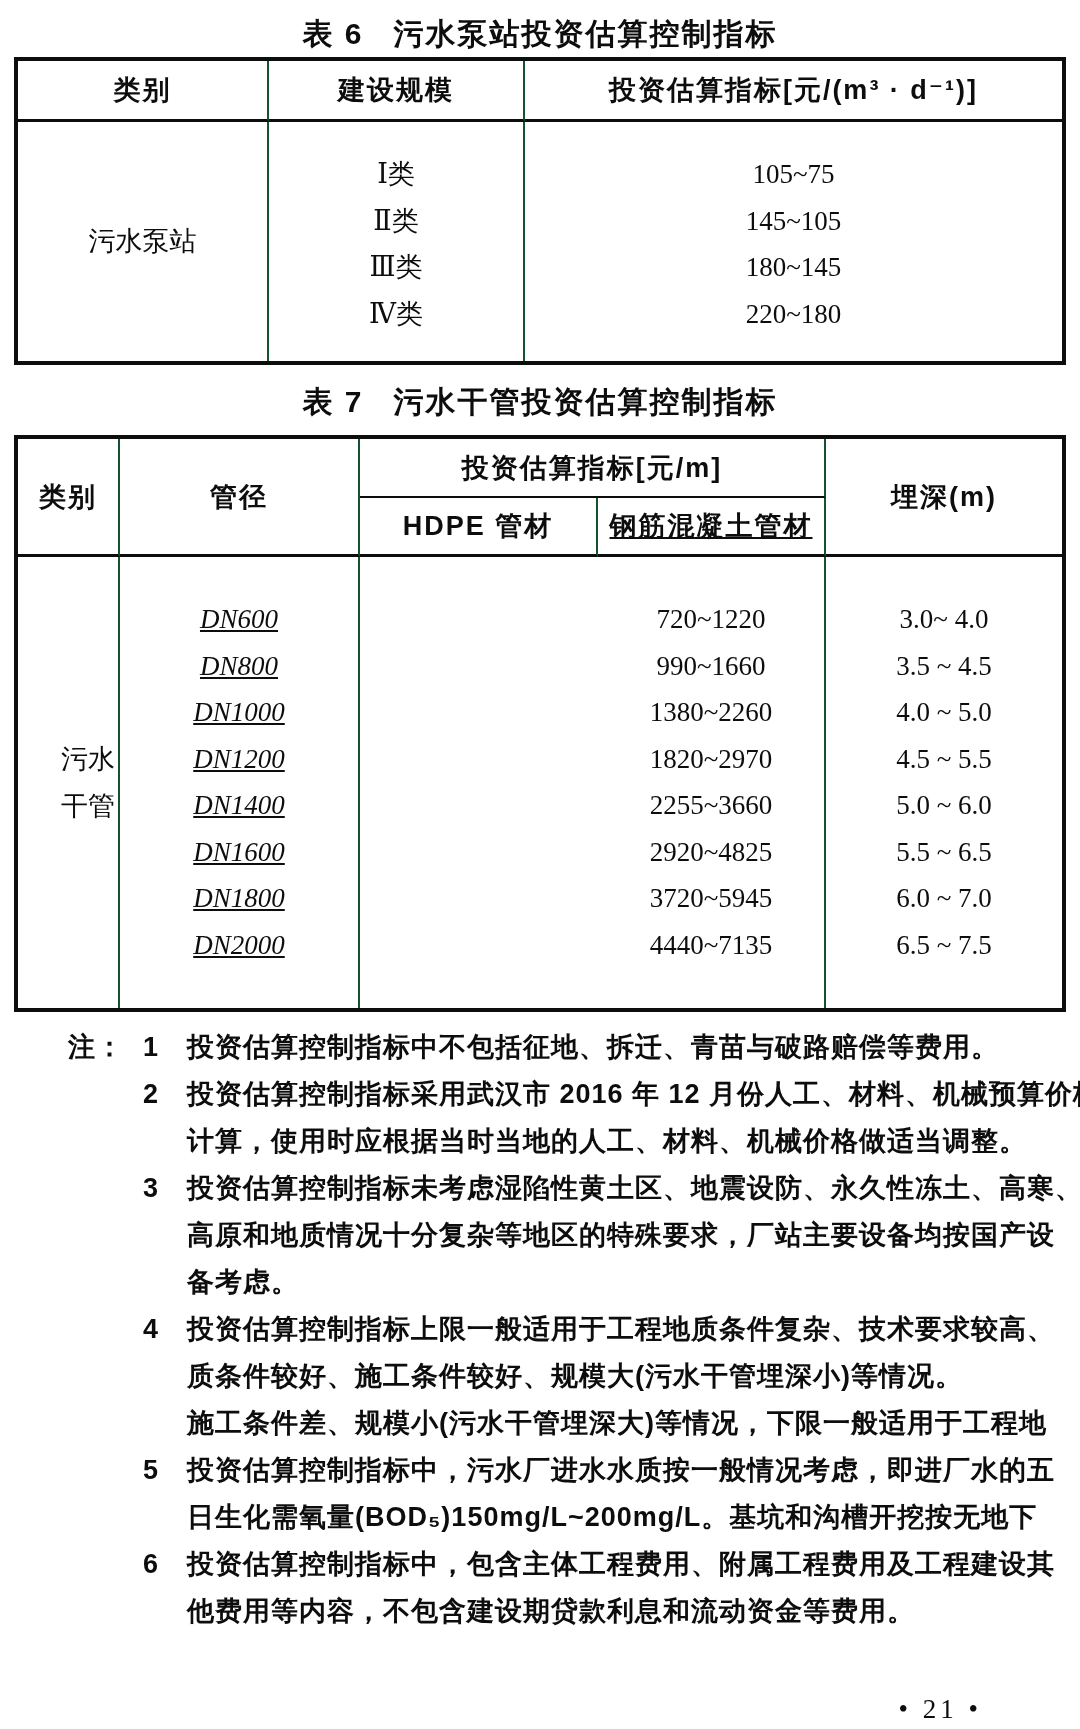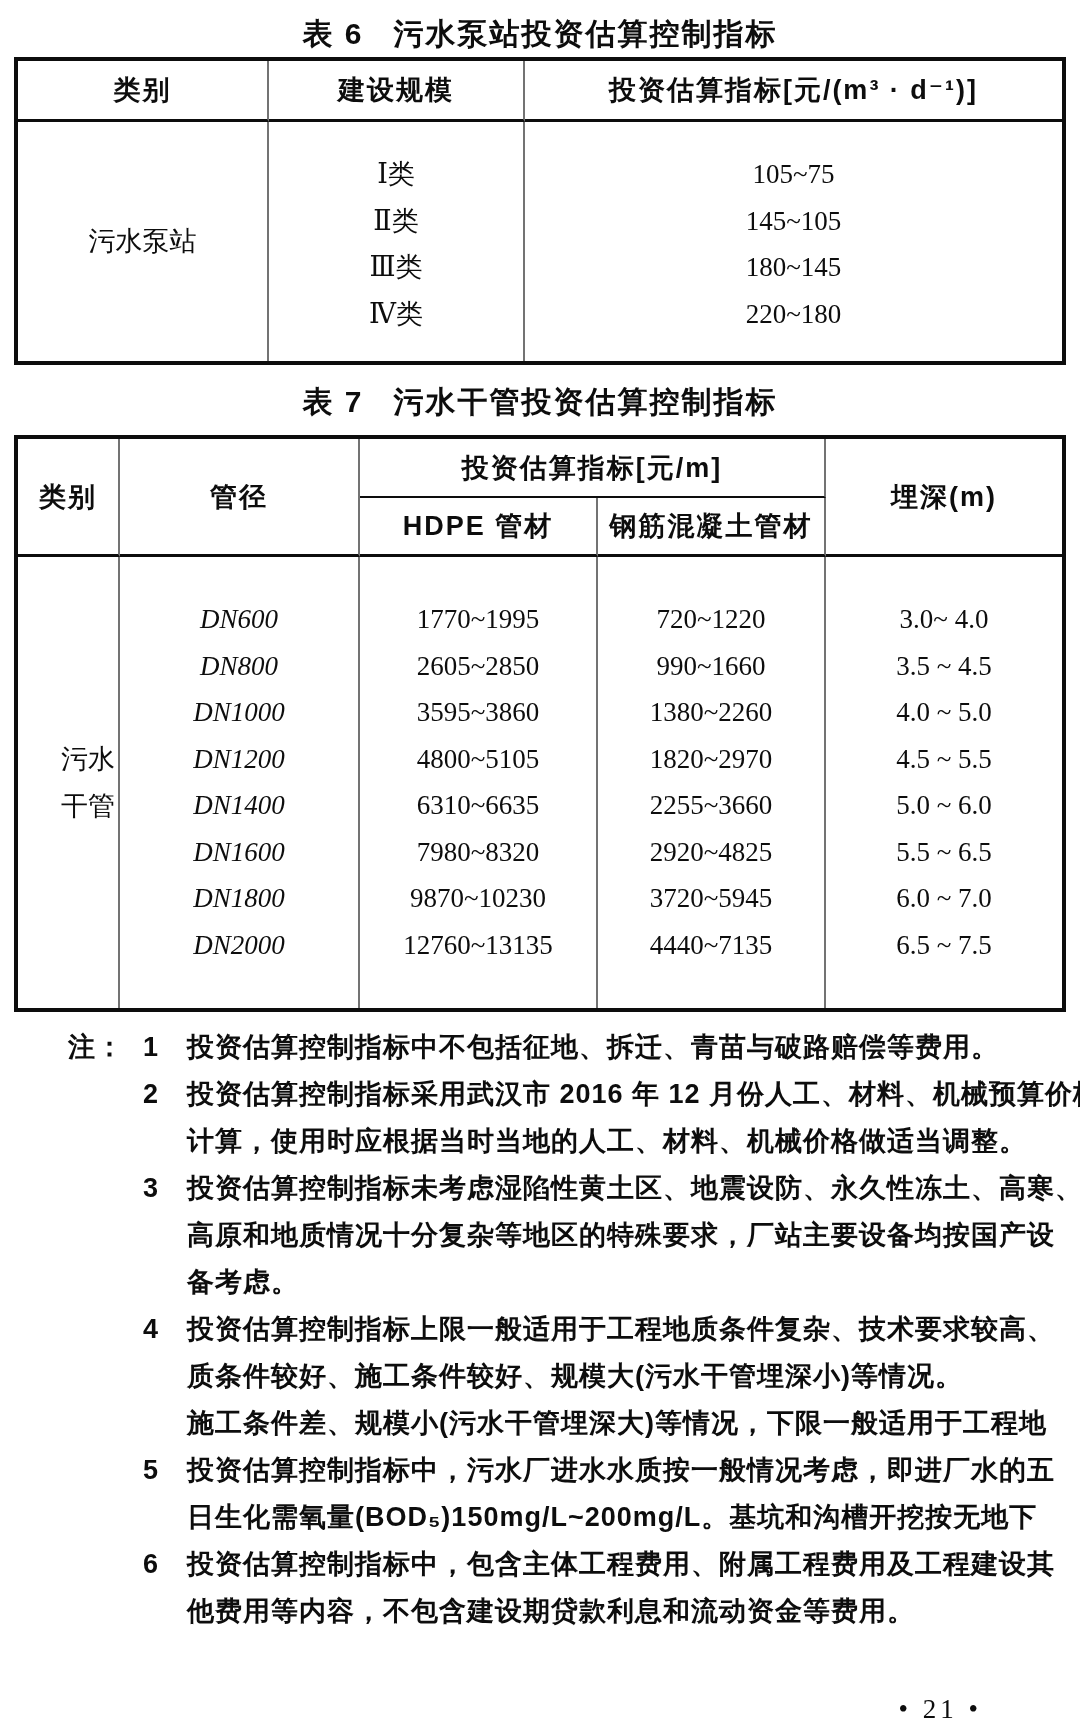--- a/index.html
+++ b/index.html
@@ -11,21 +11,21 @@
   .serif{font-family:"Liberation Serif","DejaVu Serif",serif;}
   .t-title{
     position:absolute;left:0;width:1080px;text-align:center;
     font-weight:bold;font-size:30px;letter-spacing:2px;white-space:nowrap;
   }
   .t-title .gap{margin-left:30px;}
   
   .tbl{position:absolute;left:14px;width:1052px;border:4px solid #0d0d0d;display:grid;box-sizing:border-box;background:#fff;}
   .cell{display:flex;align-items:center;justify-content:center;box-sizing:border-box;}
   .hdr{font-weight:bold;font-size:27px;letter-spacing:2px;white-space:nowrap;}
-  .vline{border-right:2px solid #737373;}
+  .vline{border-right:2px solid #14532d;}
   .hsep{border-bottom:3px solid #0d0d0d;}
   .col{display:flex;flex-direction:column;align-items:center;box-sizing:border-box;}
   .ln{line-height:46.5px;height:46.5px;font-size:27px;white-space:nowrap;}
   
   .t6{top:57px;height:308px;grid-template-columns:251px 256px 1fr;grid-template-rows:61px 1fr;}
   .t6 .col{padding-top:29px;}
   
   .t7{top:435px;height:577px;grid-template-columns:102px 240px 238px 228px 1fr;grid-template-rows:59px 59px 1fr;}
   .t7 .col{padding-top:39px;}
   .rowspan2{grid-row:1/3;}
@@ -76,45 +76,35 @@
 </div>
 
 <div class="artifact"></div>
 
 <div class="tbl t7">
   <div class="cell hdr vline hsep rowspan2" style="grid-column:1;">类别</div>
   <div class="cell hdr vline hsep rowspan2" style="grid-column:2;">管径</div>
   <div class="cell hdr vline groupcell" style="grid-row:1;">投资估算指标[元/m]</div>
   <div class="cell hdr vline hsep rowspan2" style="grid-column:5;border-right:none;">埋深(m)</div>
   <div class="cell hdr vline hsep" style="grid-column:3;grid-row:2;">HDPE 管材</div>
-  <div class="cell hdr vline hsep" style="grid-column:4;grid-row:2;">钢筋混凝土管材</div>
+  <div class="cell hdr vline hsep" style="grid-column:4;grid-row:2;text-decoration:underline;">钢筋混凝土管材</div>
 
   <div class="cell vline serif catcell" style="grid-column:1;grid-row:3;">
     <span class="ln">污水</span>
     <span class="ln">干管</span>
   </div>
-  <div class="col vline serif" style="grid-column:2;grid-row:3;">
+  <div class="col vline serif" style="grid-column:2;grid-row:3;text-decoration:underline;">
     <div class="ln dn">DN600</div>
     <div class="ln dn">DN800</div>
     <div class="ln dn">DN1000</div>
     <div class="ln dn">DN1200</div>
     <div class="ln dn">DN1400</div>
     <div class="ln dn">DN1600</div>
     <div class="ln dn">DN1800</div>
     <div class="ln dn">DN2000</div>
-  </div>
-  <div class="col vline serif" style="grid-column:3;grid-row:3;">
-    <div class="ln">1770~1995</div>
-    <div class="ln">2605~2850</div>
-    <div class="ln">3595~3860</div>
-    <div class="ln">4800~5105</div>
-    <div class="ln">6310~6635</div>
-    <div class="ln">7980~8320</div>
-    <div class="ln">9870~10230</div>
-    <div class="ln">12760~13135</div>
   </div>
   <div class="col vline serif" style="grid-column:4;grid-row:3;">
     <div class="ln">720~1220</div>
     <div class="ln">990~1660</div>
     <div class="ln">1380~2260</div>
     <div class="ln">1820~2970</div>
     <div class="ln">2255~3660</div>
     <div class="ln">2920~4825</div>
     <div class="ln">3720~5945</div>
     <div class="ln">4440~7135</div>

